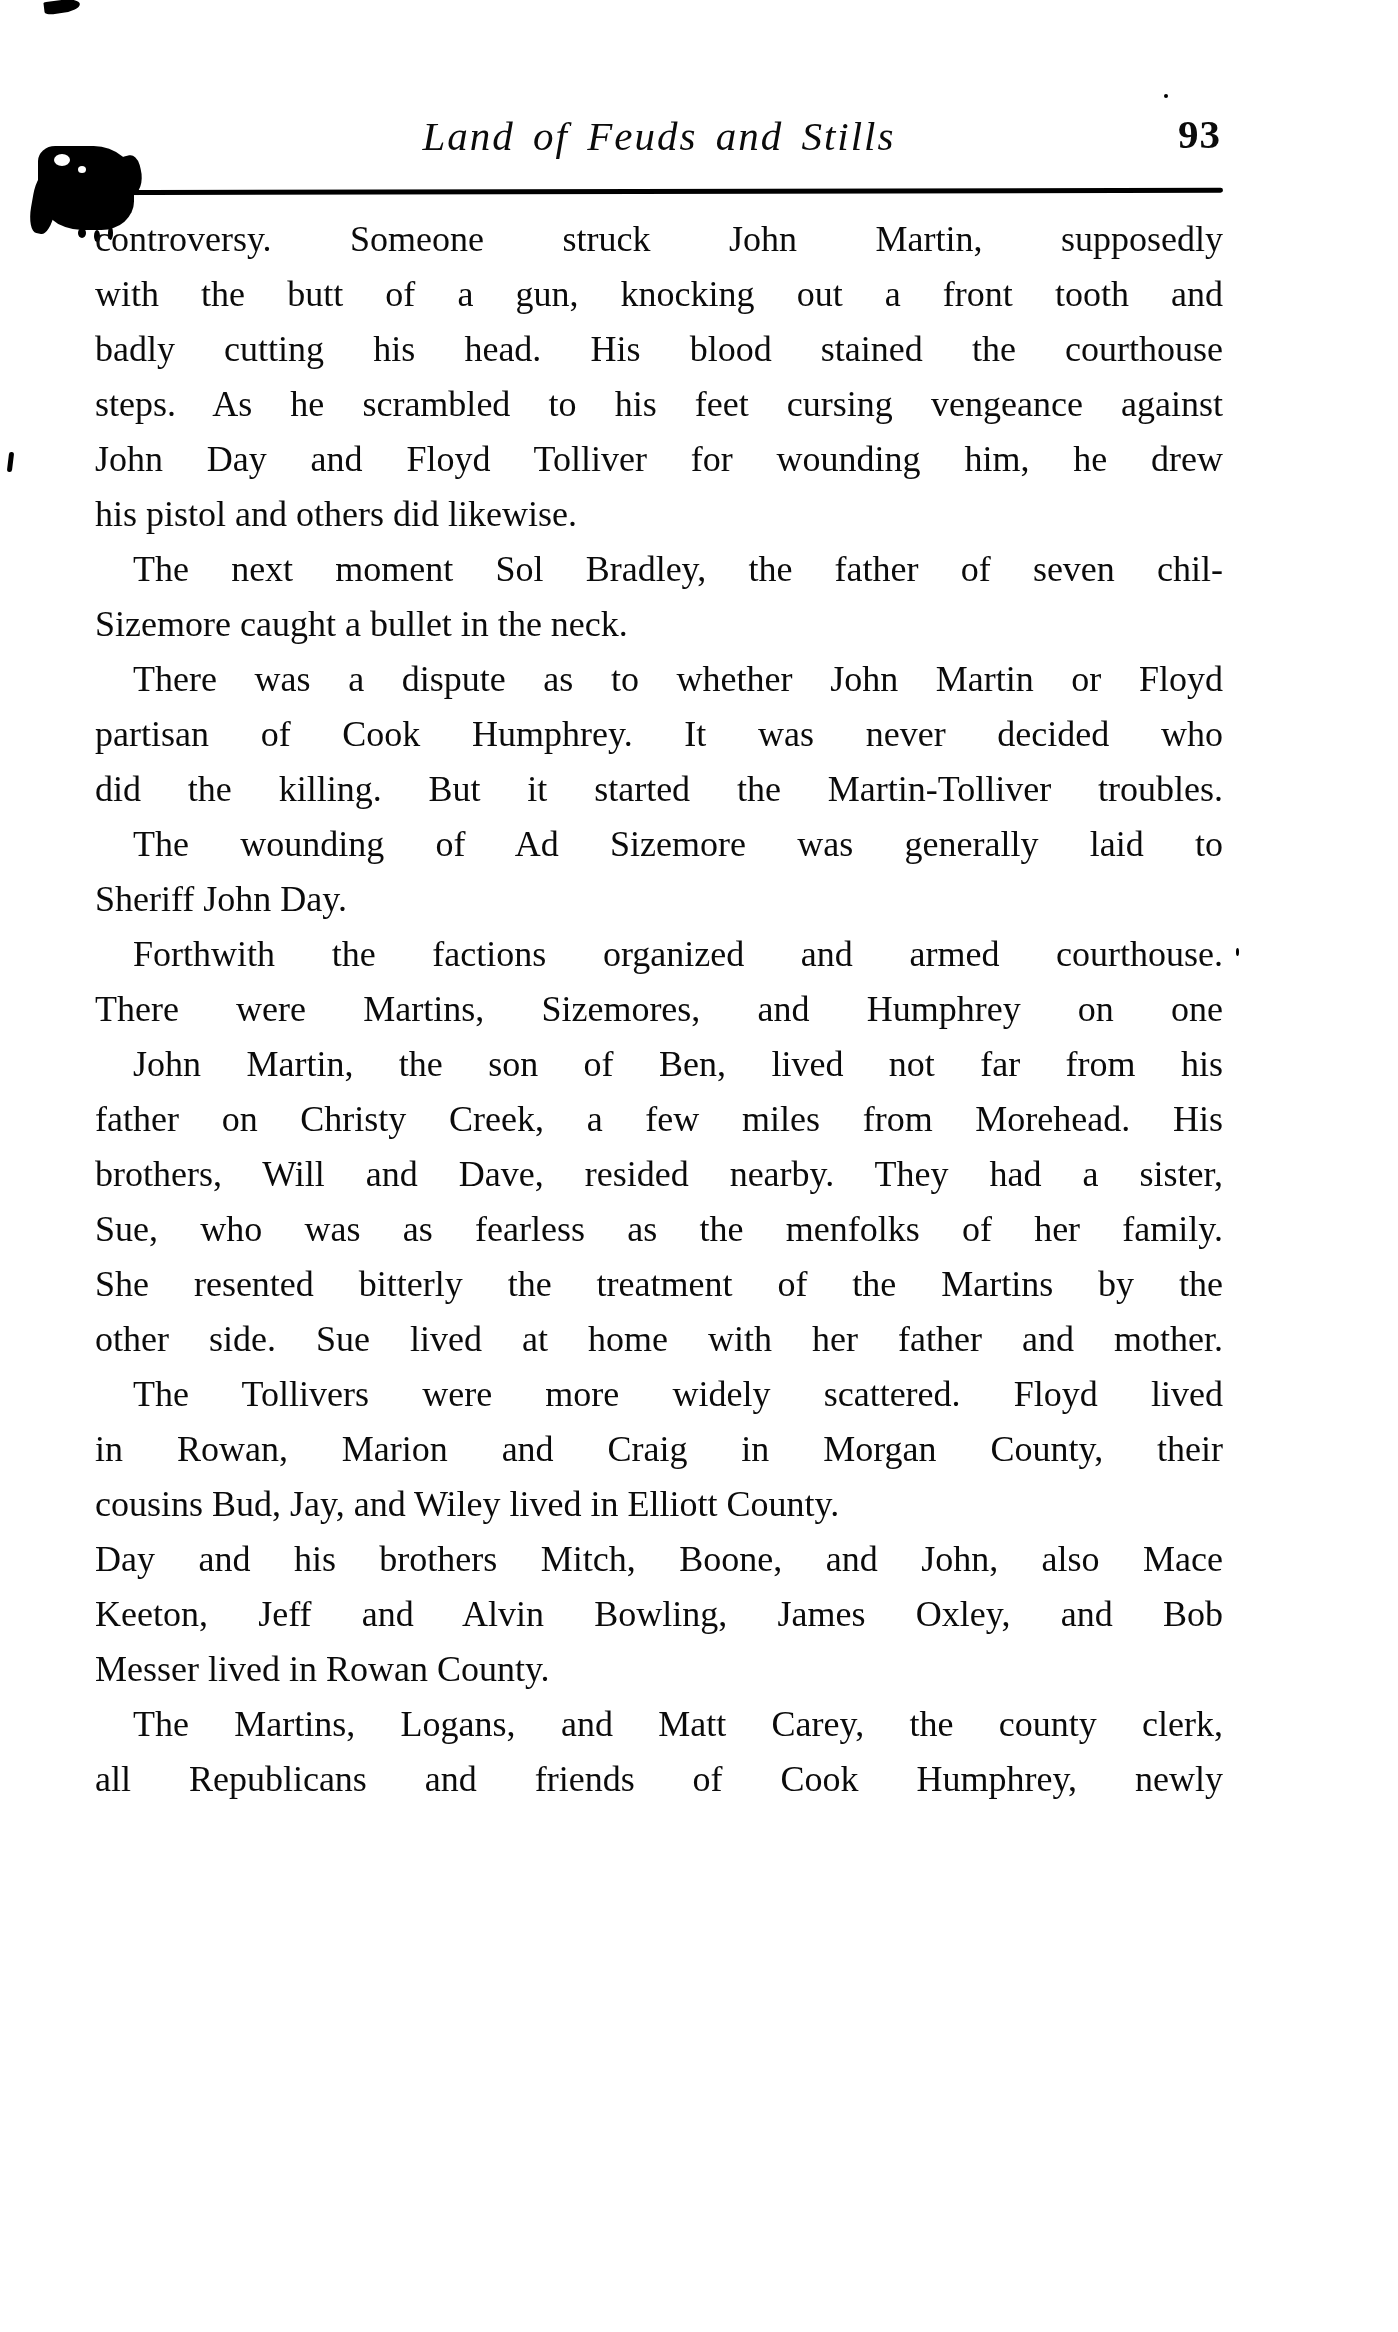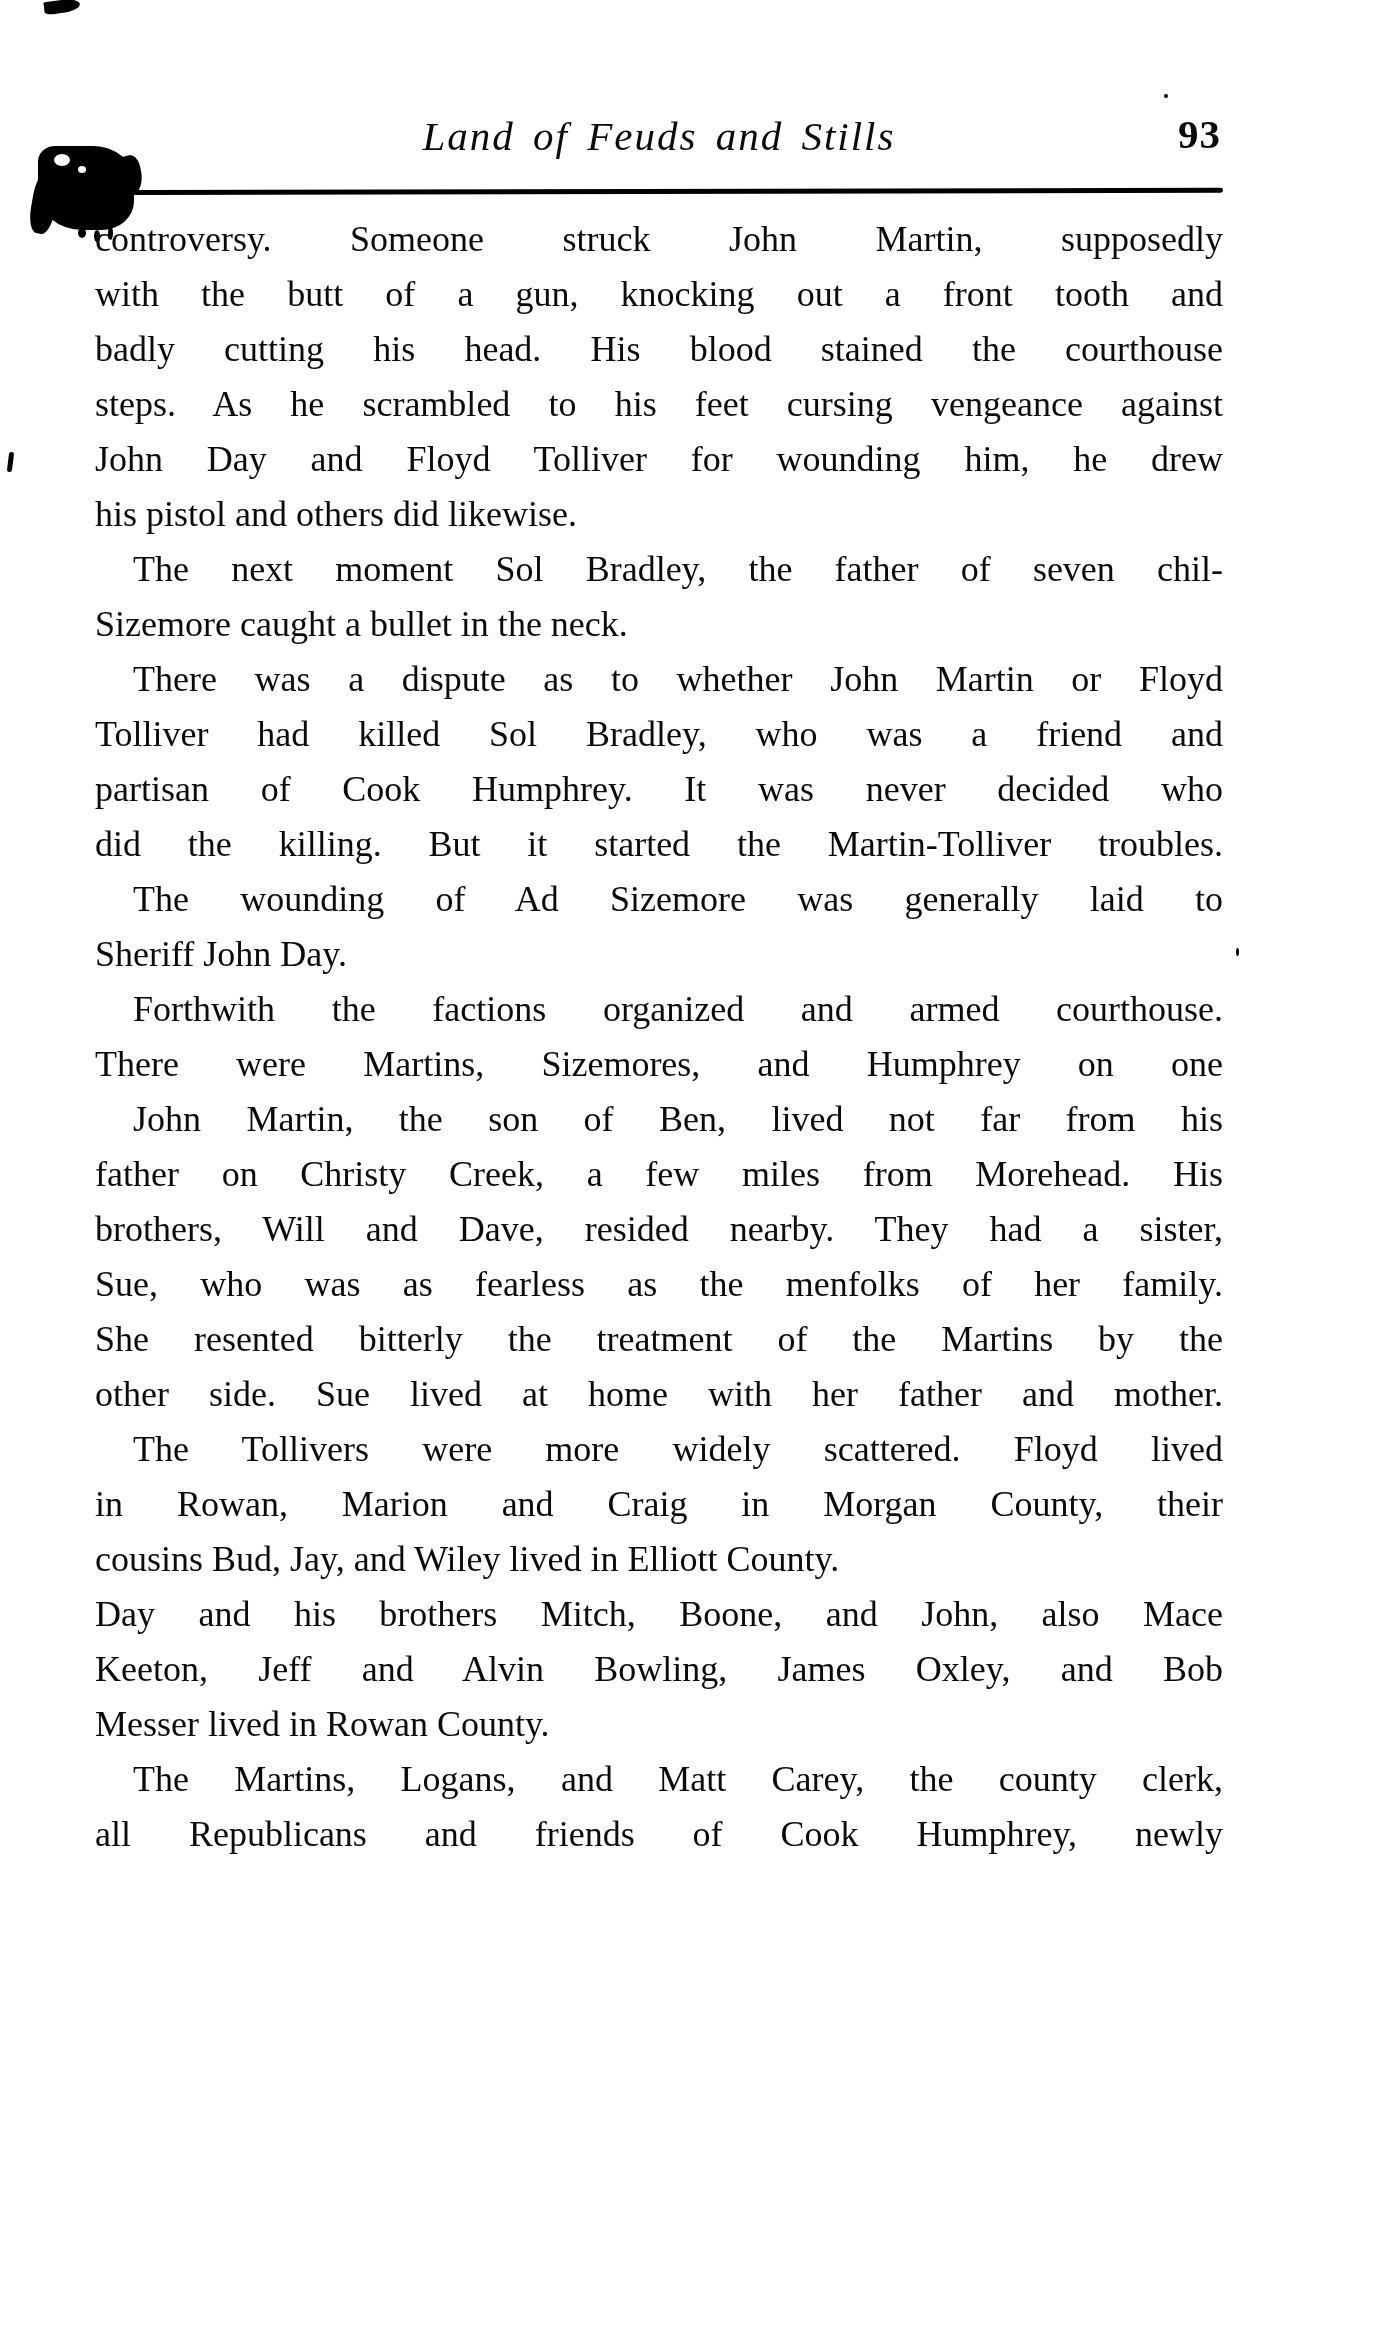--- a/index.html
+++ b/index.html
@@ -150,21 +150,20 @@
   <div class="text-col">
     <div class="line">controversy. Someone struck John Martin, supposedly</div>
     <div class="line">with the butt of a gun, knocking out a front tooth and</div>
     <div class="line">badly cutting his head. His blood stained the courthouse</div>
     <div class="line">steps. As he scrambled to his feet cursing vengeance against</div>
     <div class="line">John Day and Floyd Tolliver for wounding him, he drew</div>
     <div class="line end">his pistol and others did likewise.</div>
     <div class="line ind">The next moment Sol Bradley, the father of seven chil-</div>
     <div class="line end">Sizemore caught a bullet in the neck.</div>
     <div class="line ind">There was a dispute as to whether John Martin or Floyd</div>
-    <div class="line">Tolliver had killed Sol Bradley, who was a friend and</div>
     <div class="line">partisan of Cook Humphrey. It was never decided who</div>
     <div class="line">did the killing. But it started the Martin-Tolliver troubles.</div>
     <div class="line ind">The wounding of Ad Sizemore was generally laid to</div>
     <div class="line end">Sheriff John Day.</div>
     <div class="line ind">Forthwith the factions organized and armed courthouse.</div>
     <div class="line">There were Martins, Sizemores, and Humphrey on one</div>
     <div class="line ind">John Martin, the son of Ben, lived not far from his</div>
     <div class="line">father on Christy Creek, a few miles from Morehead. His</div>
     <div class="line">brothers, Will and Dave, resided nearby. They had a sister,</div>
     <div class="line">Sue, who was as fearless as the menfolks of her family.</div>

